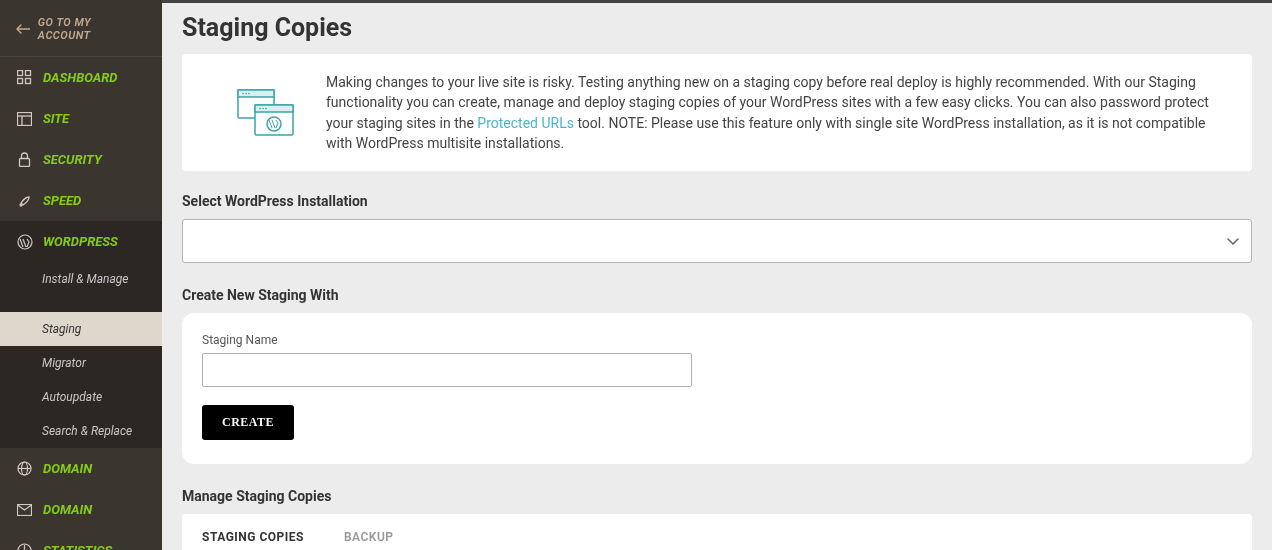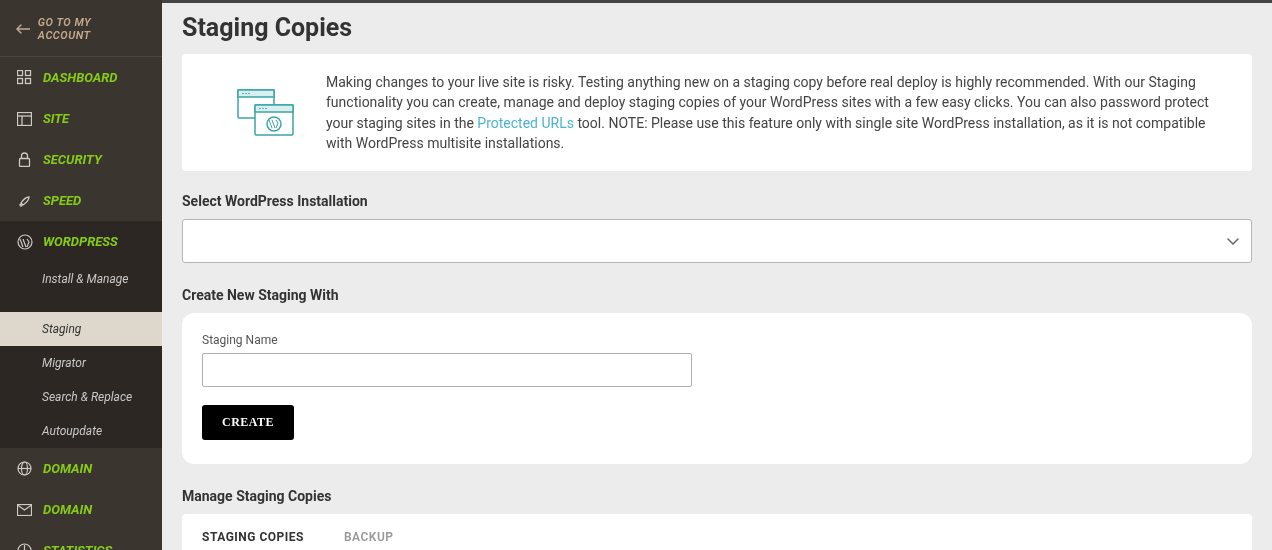--- a/index.html
+++ b/index.html
@@ -224,22 +224,22 @@
         <svg width="16" height="16" viewBox="0 0 16 16" stroke="#d0c9c2" fill="none" stroke-width="1.2">
             <circle cx="8" cy="8" r="7"></circle>
             <path d="M3 5l3 8M6 5l3 8M10 5l2 3-2 5"></path>
           </svg>
       </span>
       <span>WORDPRESS</span>
     </div>
     <div class="sub-item"><span>Install &amp; Manage</span></div>
     <div class="sub-item active"><span>Staging</span></div>
     <div class="sub-item"><span>Migrator</span></div>
+    <div class="sub-item"><span>Autoupdate</span></div>
     <div class="sub-item"><span>Search &amp; Replace</span></div>
-    <div class="sub-item"><span>Autoupdate</span></div>
   </div>
 
   <div class="nav-item">
     <span class="icon-wrap">
       <svg width="15" height="15" viewBox="0 0 15 15" stroke="#d0c9c2" fill="none" stroke-width="1.2">
           <circle cx="7.5" cy="7.5" r="6.5"></circle>
           <ellipse cx="7.5" cy="7.5" rx="3" ry="6.5"></ellipse>
           <line x1="1" y1="7.5" x2="14" y2="7.5"></line>
         </svg>
     </span>

